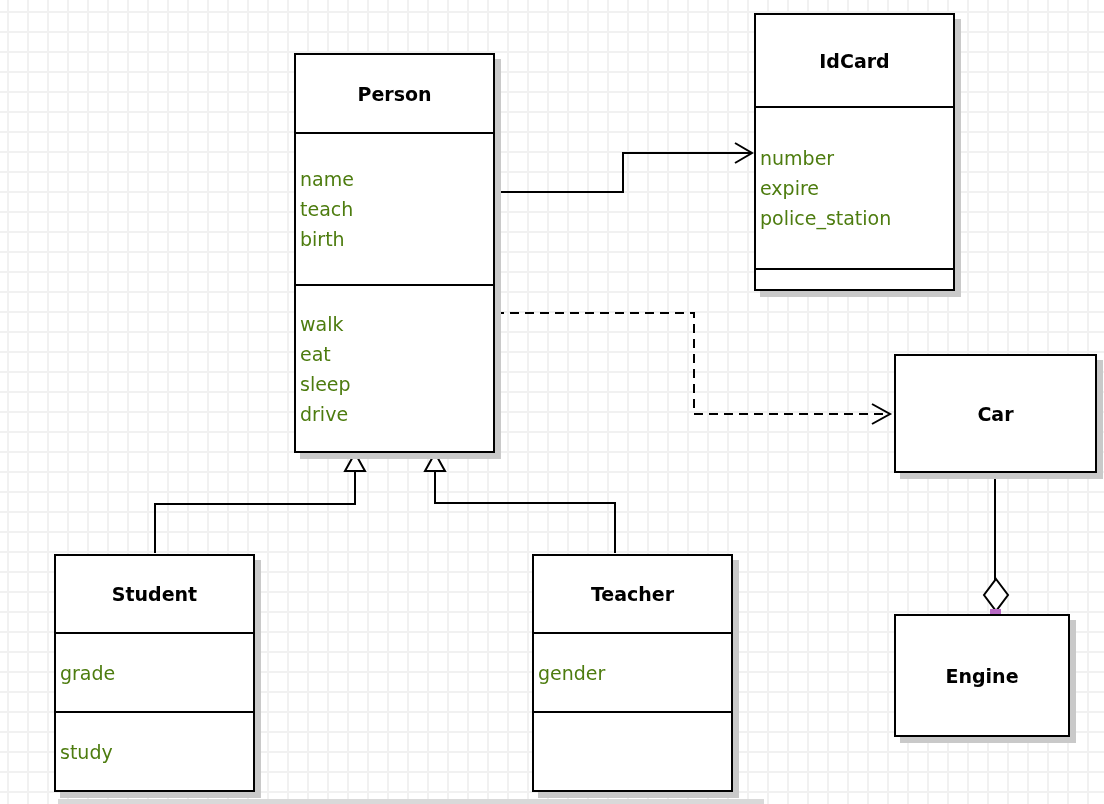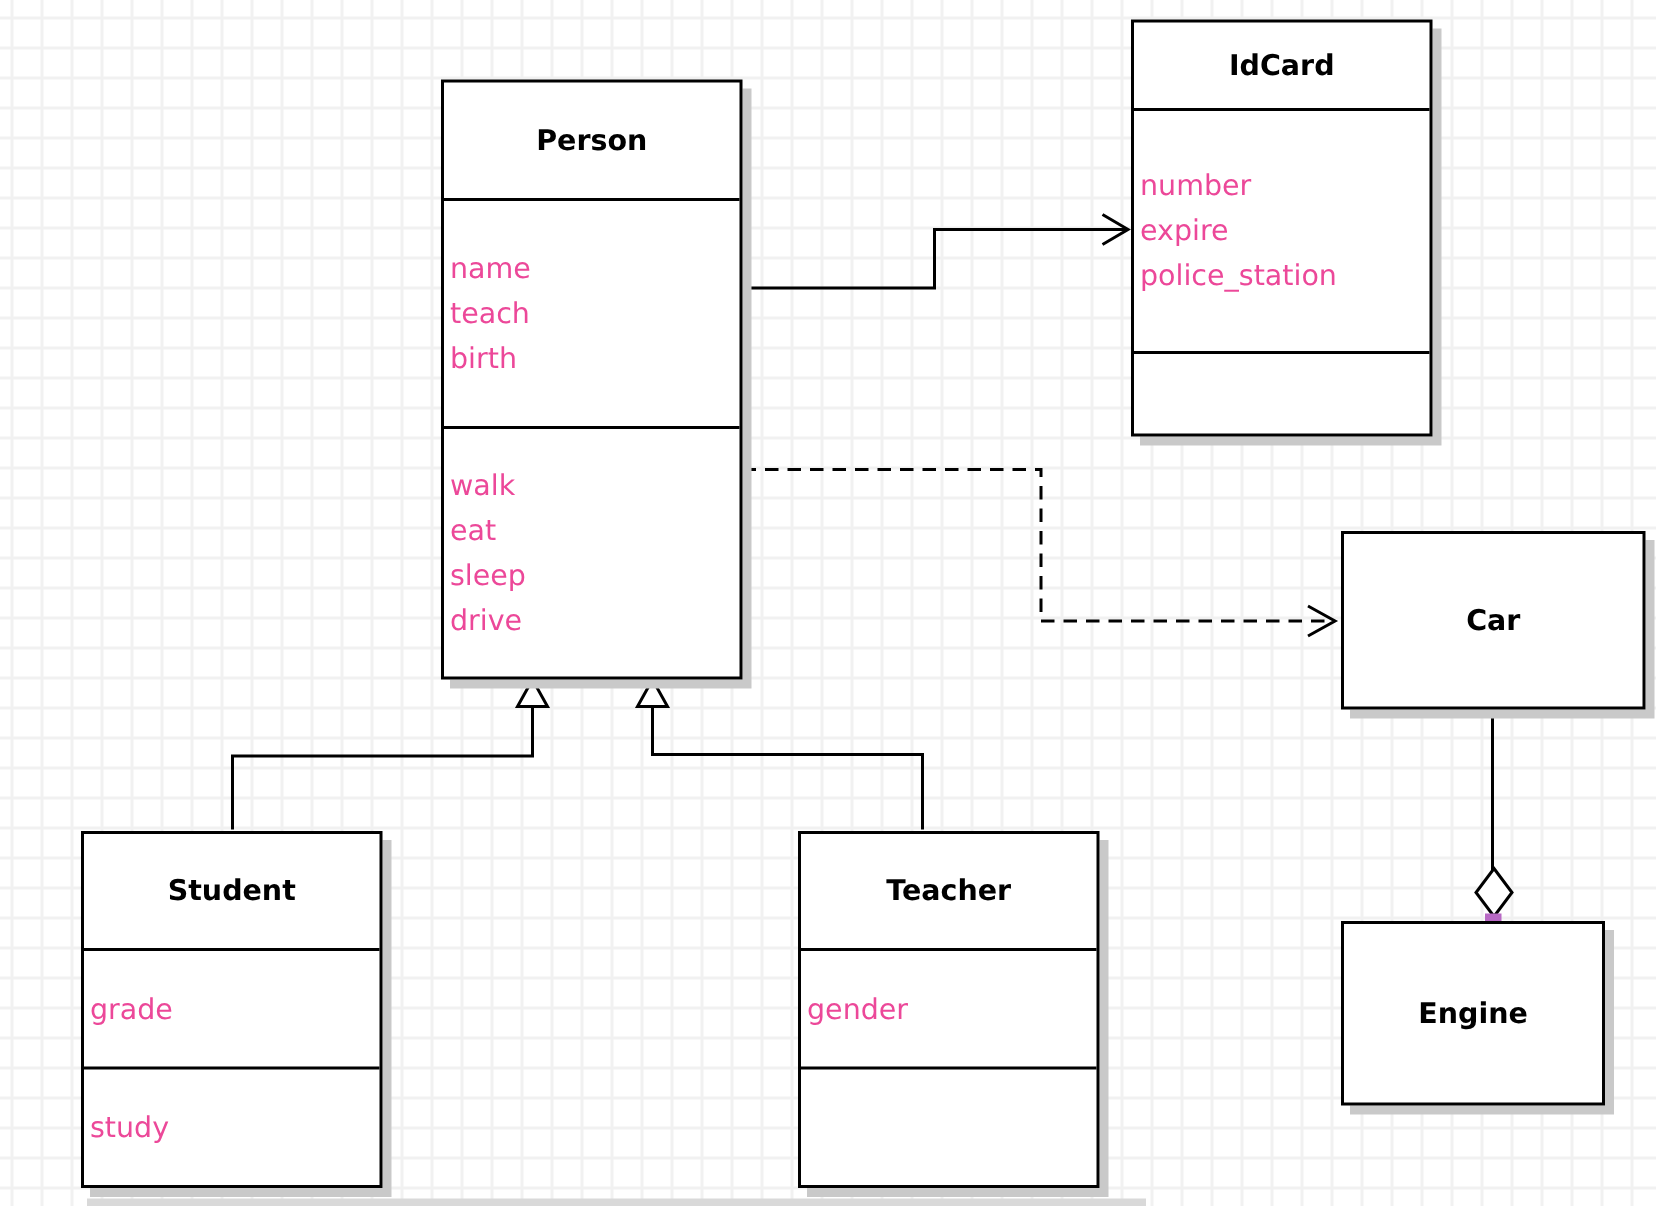--- a/index.html
+++ b/index.html
@@ -41,21 +41,21 @@
     display: flex;
     flex-direction: column;
     justify-content: center;
     flex: 0 0 auto;
     overflow: hidden;
   }
   .cls-section.divided { border-bottom: 2px solid #000000; }
   .member {
     font-size: 19px;
     line-height: 30px;
-    color: #ec4899;
+    color: #4d7c0f;
     padding-left: 4px;
     white-space: nowrap;
   }
 
   .edges-layer {
     position: absolute;
     left: 0; top: 0;
     width: 1104px; height: 804px;
   }
 
@@ -110,21 +110,21 @@
     </div>
     <div class="cls-section" style="flex:1 1 auto">
       <div class="member">walk</div>
       <div class="member">eat</div>
       <div class="member">sleep</div>
       <div class="member">drive</div>
     </div>
   </div>
 
   <div class="uml-class" style="left:754px; top:13px; width:201px; height:278px">
-    <div class="cls-header" style="height:59px">IdCard</div>
+    <div class="cls-header" style="height:93px">IdCard</div>
     <div class="cls-section divided" style="height:162px">
       <div class="member">number</div>
       <div class="member">expire</div>
       <div class="member">police_station</div>
     </div>
     <div class="cls-section" style="flex:1 1 auto"></div>
   </div>
 
   <div class="uml-class" style="left:894px; top:354px; width:203px; height:119px">
     <div class="cls-header solo">Car</div>

